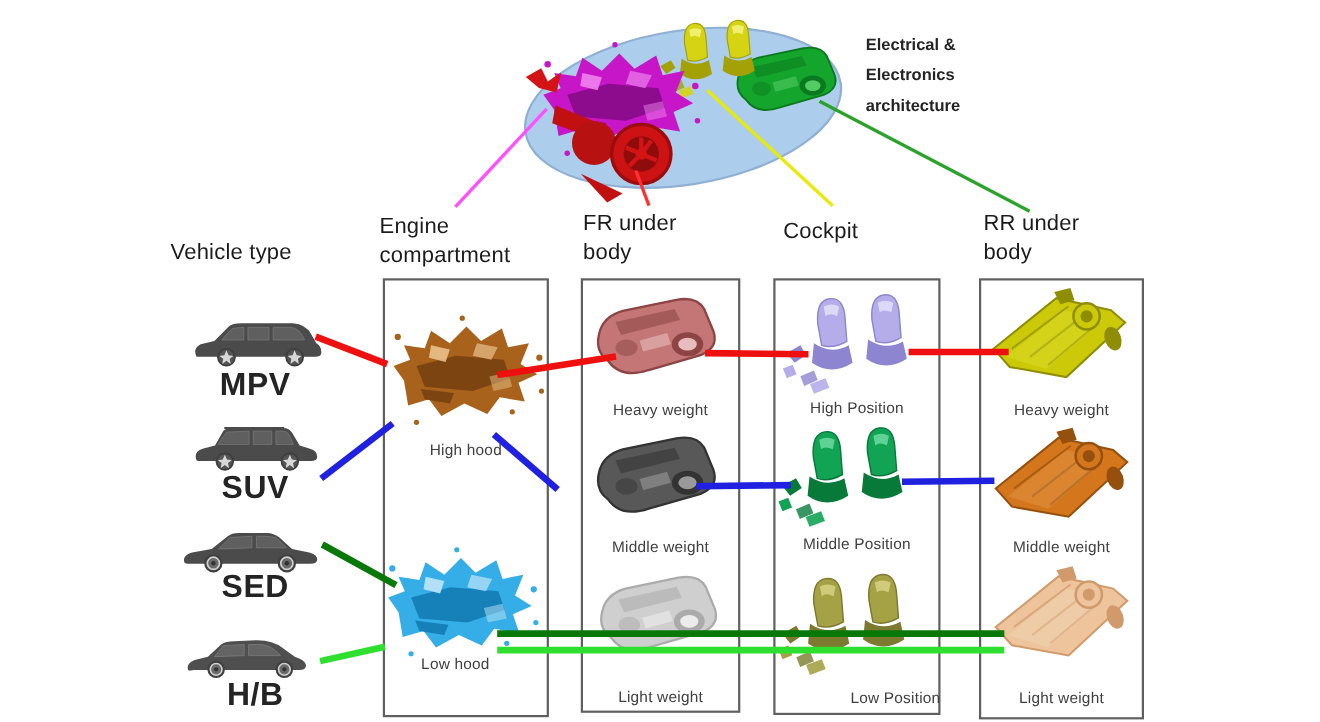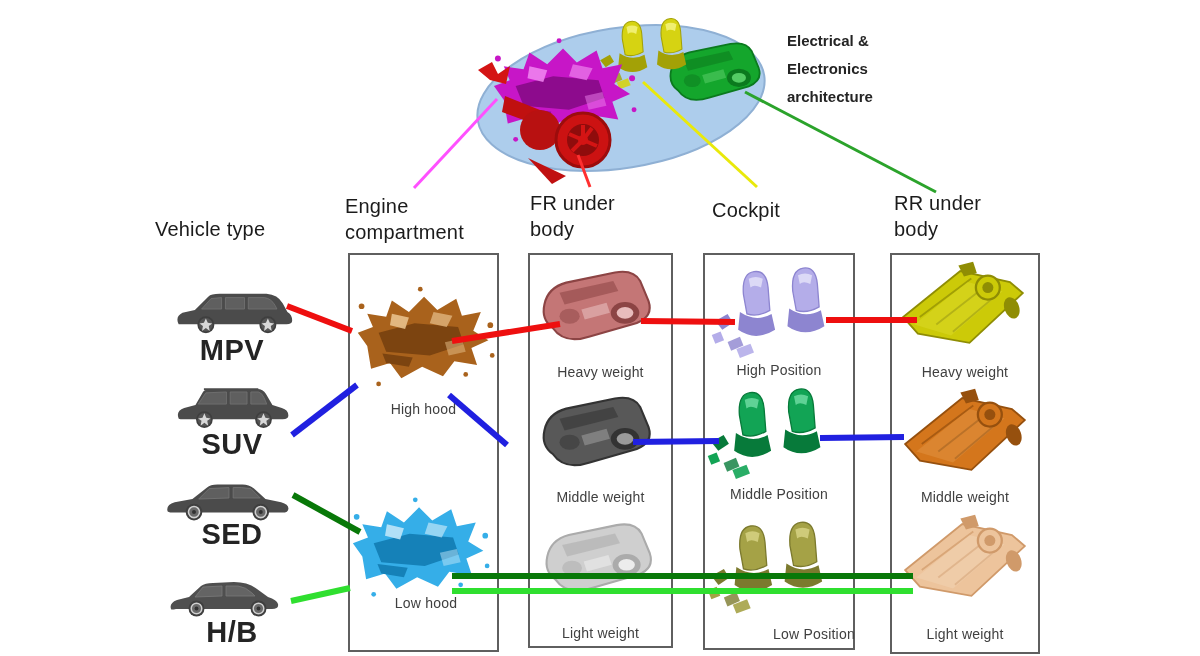--- a/index.html
+++ b/index.html
@@ -157,21 +157,21 @@
     </svg>
   <div class="vlabel txtlayer" style="left:166px;top:616px;width:132px;">H/B</div>
 
   <svg class="icon iconlayer" style="left:354px;top:280px;--c1:#a9621c;--c2:#7c4410;--c3:#e8c18c;" width="142" height="115">
       <use href="#sym-engine" width="142" height="115"></use>
     </svg>
   <div class="caption txtlayer" style="left:348px;top:401px;width:151px;">High hood</div>
   <svg class="icon iconlayer" style="left:349px;top:496px;--c1:#35aee8;--c2:#1581b8;--c3:#bfe6f8;" width="142" height="104">
       <use href="#sym-engine" width="142" height="104"></use>
     </svg>
-  <div class="caption txtlayer" style="left:360px;top:595px;width:132px;">Low hood</div>
+  <div class="caption txtlayer" style="left:348px;top:595px;width:132px;">Low hood</div>
 
   <svg class="icon iconlayer" style="left:536px;top:262px;--c1:#c47676;--c2:#8c4444;--c3:#e8bcbc;" width="126" height="95">
       <use href="#sym-subframe" width="126" height="95"></use>
     </svg>
   <div class="caption txtlayer" style="left:528px;top:364px;width:145px;">Heavy weight</div>
   <svg class="icon iconlayer" style="left:536px;top:388px;--c1:#585858;--c2:#333333;--c3:#9a9a9a;" width="126" height="95">
       <use href="#sym-subframe" width="126" height="95"></use>
     </svg>
   <div class="caption txtlayer" style="left:528px;top:489px;width:145px;">Middle weight</div>
   <svg class="icon iconlayer" style="left:539px;top:514px;--c1:#cfcfcf;--c2:#ababab;--c3:#ececec;" width="124" height="95">

